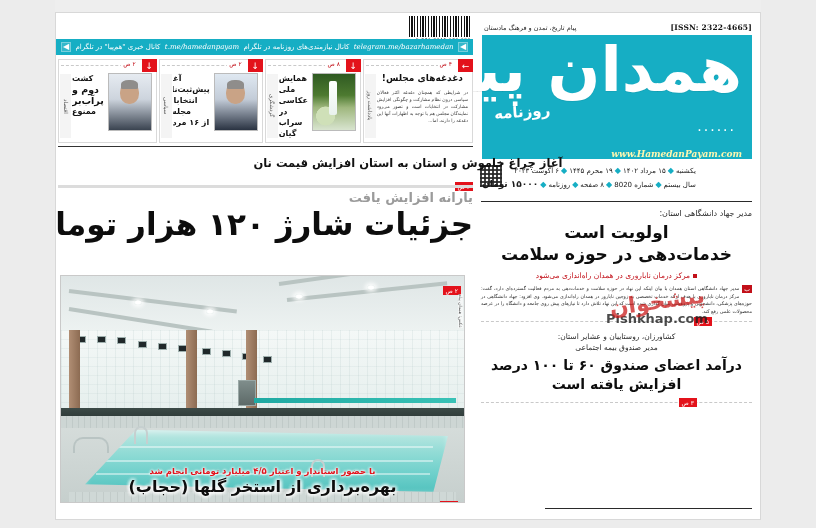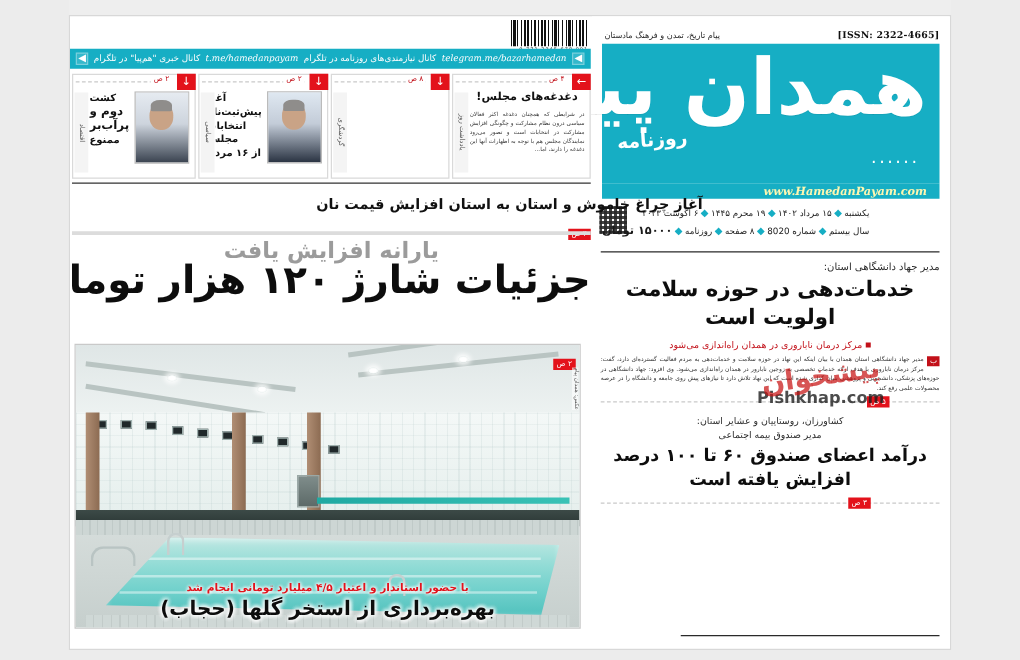--- a/index.html
+++ b/index.html
@@ -235,22 +235,22 @@
   }
   .pagetag-red {
     display: inline-block; background: #e3121b; color: #fff;
     font-size: 6px; padding: 1px 3px; letter-spacing: .5px;
   }
   #lead-tag-row { position: absolute; right: 0; top: -1px; }
   #lead-rule { position: absolute; right: 0; left: 0; top: 10px; border-top: 3px solid #dcdcdc; }
 
   #lead-over {
     position: absolute; right: 0; left: 0; top: 15px;
-    text-align: center;
-    font-size: 18px; font-weight: bold; color: #9b9b9b;
+    text-align: right;
+    font-size: 13px; font-weight: bold; color: #9b9b9b;
   }
   #lead-headline {
     position: absolute; right: 0; left: 0; top: 30px;
     text-align: center;
     font-size: 31px; line-height: 38px; font-weight: bold; color: #0d0d0d;
     letter-spacing: -0.5px; white-space: nowrap;
   }
 
   
   #photo-wrap {
@@ -486,20 +486,29 @@
         <div class="t-op-title">دغدغه‌های مجلس!</div>
         <div class="t-op-text">در شرایطی که همچنان دغدغه اکثر فعالان سیاسی درون نظام مشارکت و چگونگی افزایش مشارکت در انتخابات است و تصور می‌رود نمایندگان مجلس هم با توجه به اظهارات آنها این دغدغه را دارند، اما...</div>
       </div>
     </div>
 
     <div class="teaser t-ph">
       <div class="t-dashline"></div>
       <div class="t-marker">↓</div>
       <div class="t-pagetag">۸ ص</div>
       <div class="t-vlabel">گردشگری</div>
+      <div class="t-body">
+        <div class="t-thumb nature"></div>
+        <div class="t-headline">
+          <div>همایش ملی</div>
+          <div>عکاسی</div>
+          <div>در سراب</div>
+          <div>گیان</div>
+        </div>
+      </div>
     </div>
 
     <div class="teaser t-ph">
       <div class="t-dashline"></div>
       <div class="t-marker">↓</div>
       <div class="t-pagetag">۲ ص</div>
       <div class="t-vlabel">سیاسی</div>
       <div class="t-body">
         <div class="t-thumb face1"></div>
         <div class="t-headline">
@@ -605,22 +614,22 @@
     </div>
   </div>
 
   <div id="right-col">
 
     <div class="art-rule"></div>
 
     <div>
       <div class="art-over">مدیر جهاد دانشگاهی استان:</div>
       <div class="art-title">
+        <div>اولویت است</div>
         <div>خدمات‌دهی در حوزه سلامت</div>
-        <div>اولویت است</div>
       </div>
       <div class="art-bullet">
         <span class="sq"></span><span>مرکز درمان ناباروری در همدان راه‌اندازی می‌شود</span>
       </div>
       <div class="art-body">
         <span class="dropcap">ب</span><span>مدیر جهاد دانشگاهی استان همدان با بیان اینکه این نهاد در حوزه سلامت و خدمات‌دهی به مردم فعالیت گسترده‌ای دارد، گفت: مرکز درمان ناباروری با هدف ارائه خدمات تخصصی به زوجین نابارور در همدان راه‌اندازی می‌شود. وی افزود: جهاد دانشگاهی در حوزه‌های پزشکی، دانشجویی و پژوهشی بنیان گذاری شده است که این نهاد تلاش دارد تا نیازهای پیش روی جامعه و دانشگاه را در عرصه محصولات علمی رفع کند.</span>
       </div>
       <div class="art-divider">
         <span class="pagetag-red">۵ ص</span>
       </div>

